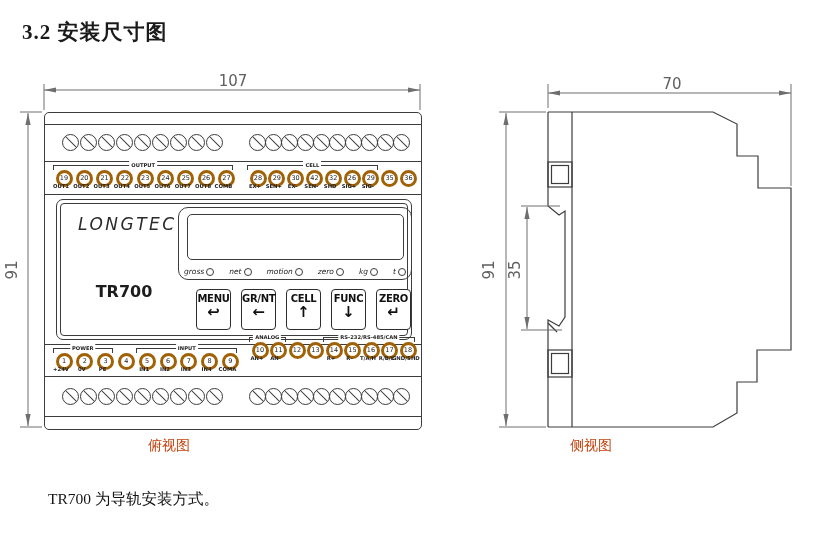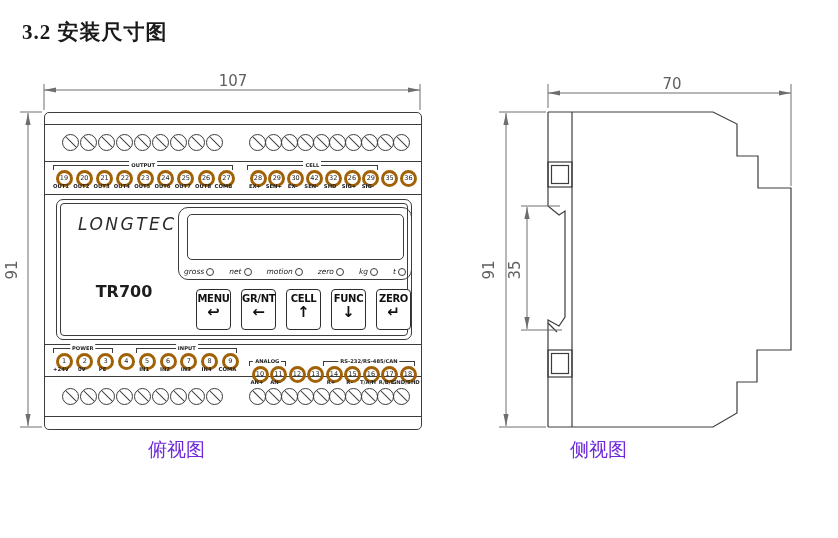--- a/index.html
+++ b/index.html
@@ -36,21 +36,21 @@
   .display{position:absolute;left:121px;top:7px;width:232px;height:71px;border:1.4px solid #3c3c3c;border-radius:10px;font-style:italic;}
   .lcd{position:absolute;left:8px;top:6px;width:215px;height:44px;border:1.4px solid #3c3c3c;border-radius:5px;background:#fff;}
   .inds{position:absolute;left:5px;right:5px;bottom:3px;display:flex;justify-content:space-between;align-items:center;}
   .ind{display:flex;align-items:center;gap:2px;font-size:7.5px;color:#222;}
   .ind-lamp{width:8px;height:8px;border:1.1px solid #3c3c3c;border-radius:50%;display:inline-block;box-sizing:border-box;}
   .btn{position:absolute;top:89px;width:35px;height:41px;border:1.6px solid #2e2e2e;border-radius:4px;
        background:#fff;text-align:center;box-sizing:border-box;}
   .btn b{display:block;font-size:10px;letter-spacing:-0.3px;margin-top:3px;color:#111;white-space:nowrap;}
   .btn .glyph{display:block;font-size:15px;font-weight:700;line-height:17px;color:#111;}
   
-  .cap{position:absolute;font-size:19px;color:#6d28d9;}
+  .cap{position:absolute;font-size:14px;color:#c2410c;}
   .cap-front{left:148px;top:437px;}
   .cap-side{left:570px;top:437px;}
   .fig-cap{position:absolute;left:371px;top:465px;font-size:16.5px;color:#141414;}
   .note{position:absolute;left:48px;top:489px;font-size:15.5px;color:#141414;}
 </style>
 </head>
 <body>
 
 <div class="page">
 
@@ -239,21 +239,21 @@
         <div class="tlabel" style="left: 86.2px; top: 21.5px;">IN1</div>
         <div class="tcirc" style="left: 114.5px; top: 9px;">6</div>
         <div class="tlabel" style="left: 107px; top: 21.5px;">IN2</div>
         <div class="tcirc" style="left: 135.3px; top: 9px;">7</div>
         <div class="tlabel" style="left: 127.8px; top: 21.5px;">IN3</div>
         <div class="tcirc" style="left: 156.1px; top: 9px;">8</div>
         <div class="tlabel" style="left: 148.6px; top: 21.5px;">IN4</div>
         <div class="tcirc" style="left: 176.9px; top: 9px;">9</div>
         <div class="tlabel" style="left: 169.4px; top: 21.5px;">COMA</div>
       </div>
-      <div class="tgroup" style="top: 244px;">
+      <div class="tgroup" style="top: 220px;">
         <div class="bracket" style="left: 204px; top: 3.5px; width: 34.5px;">
           <span>ANALOG</span>
         </div>
         <div class="bracket" style="left: 278px; top: 3.5px; width: 90px;">
           <span>RS-232/RS-485/CAN</span>
         </div>
         <div class="tcirc" style="left: 206.5px; top: 9px;">10</div>
         <div class="tlabel" style="left: 199px; top: 21.5px;">AN+</div>
         <div class="tcirc" style="left: 225px; top: 9px;">11</div>
         <div class="tlabel" style="left: 217.5px; top: 21.5px;">AN-</div>
@@ -381,13 +381,14 @@
       <div class="screw" style="left: 332.3px; top: 274.5px;">
         <i></i>
       </div>
       <div class="screw" style="left: 348.4px; top: 274.5px;">
         <i></i>
       </div>
     </div>
 
   <div class="cap cap-front cn">俯视图</div>
   <div class="cap cap-side cn">侧视图</div>
+  <div class="note cn">TR700 为导轨安装方式。</div>
 </div>
 
 </body></html>

